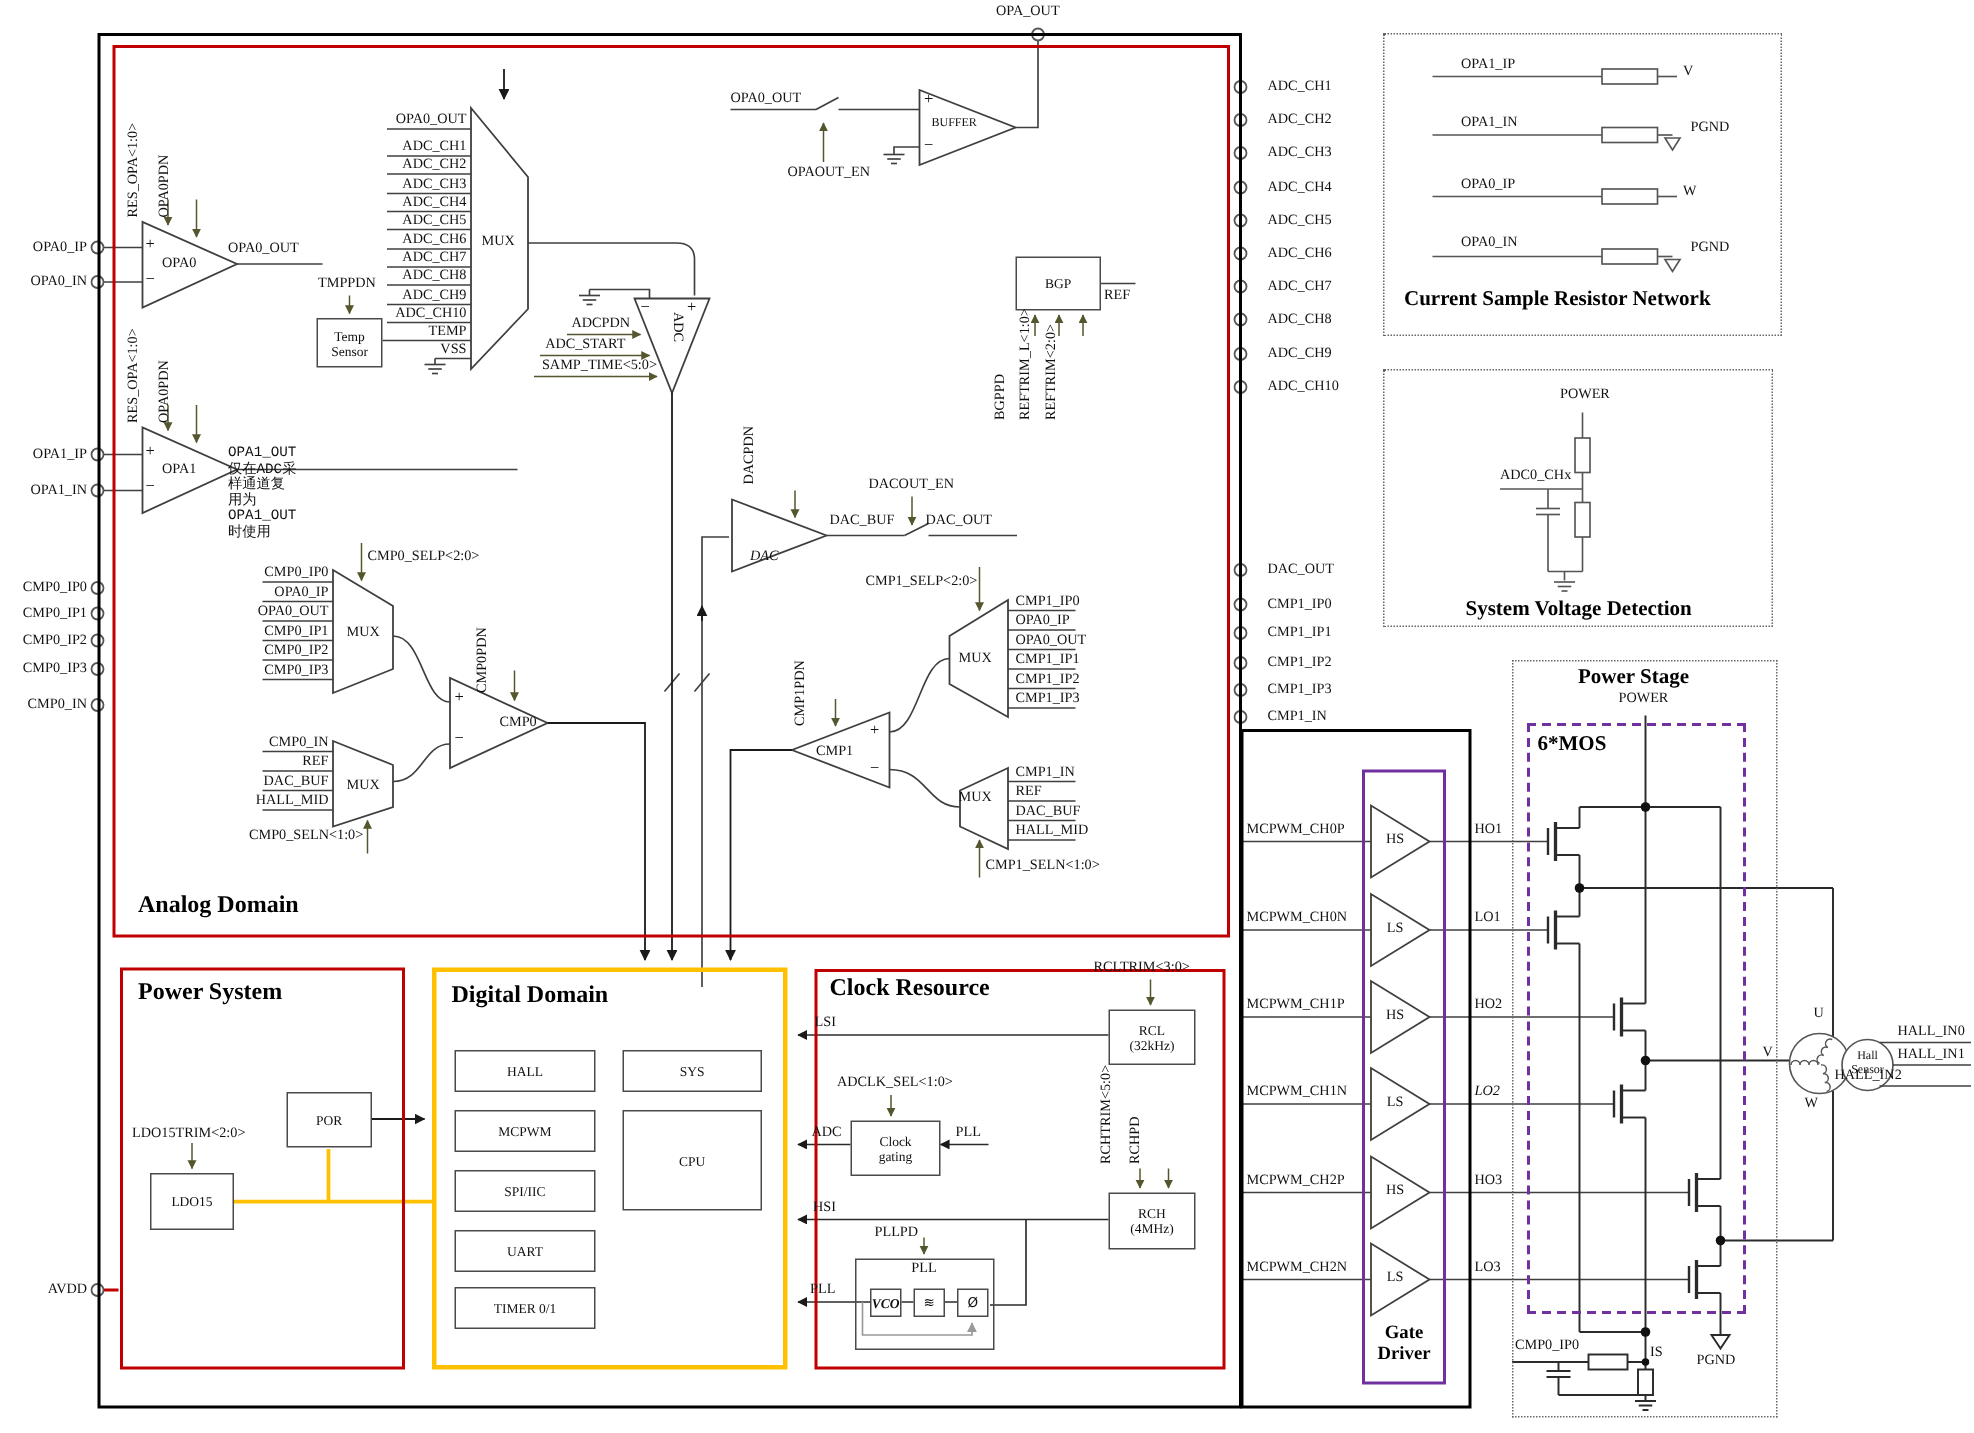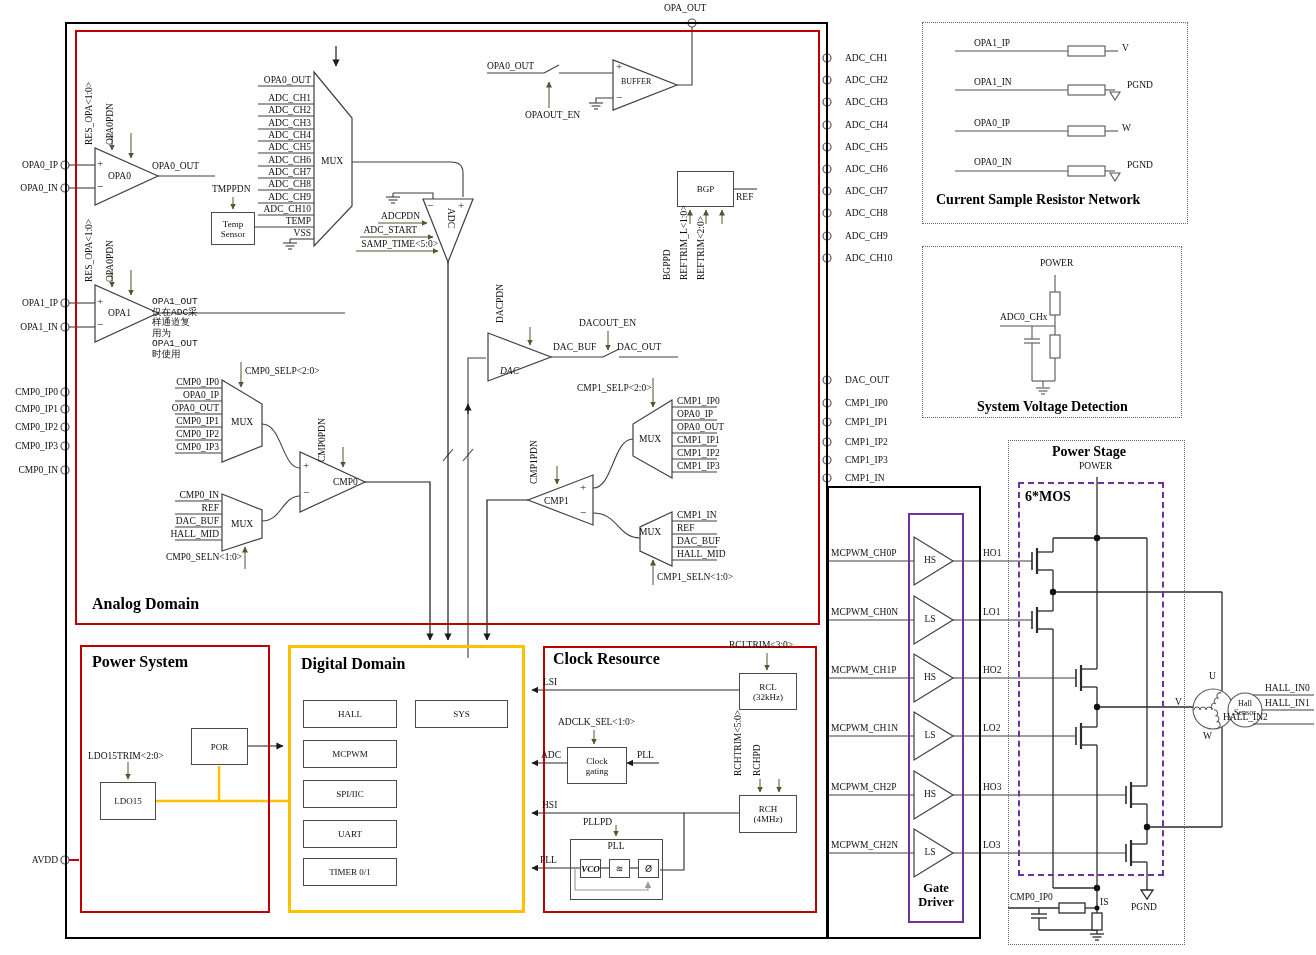--- a/index.html
+++ b/index.html
@@ -396,20 +396,23 @@
       <span>SPI/IIC</span>
     </div>
 <div class="bx gray" style="left:303px;top:820px;width:94px;height:28px">
       <span>UART</span>
     </div>
 <div class="bx gray" style="left:303px;top:858px;width:94px;height:28px">
       <span>TIMER 0/1</span>
     </div>
 <div class="bx gray" style="left:415px;top:700px;width:93px;height:28px">
       <span>SYS</span>
+    </div>
+<div class="bx gray" style="left:415px;top:740px;width:93px;height:67px">
+      <span>CPU</span>
     </div>
 <div class="bx gray" style="left:191px;top:728px;width:57px;height:37px">
       <span>POR</span>
     </div>
 <div class="bx gray" style="left:100px;top:782px;width:56px;height:38px">
       <span>LDO15</span>
     </div>
 <div class="bx gray" style="left:211px;top:212px;width:44px;height:33px">
       <span>Temp
 Sensor</span>
@@ -582,21 +585,21 @@
       <span class="lbl" style="left: 831px; top: 840px;">MCPWM_CH2N</span>
       <span class="lbl c" style="left: 919px; top: 555px; width: 22px;">HS</span>
       <span class="lbl c" style="left: 919px; top: 614px; width: 22px;">LS</span>
       <span class="lbl c" style="left: 919px; top: 672px; width: 22px;">HS</span>
       <span class="lbl c" style="left: 919px; top: 730px; width: 22px;">LS</span>
       <span class="lbl c" style="left: 919px; top: 789px; width: 22px;">HS</span>
       <span class="lbl c" style="left: 919px; top: 847px; width: 22px;">LS</span>
       <span class="lbl" style="left: 983px; top: 548px;">HO1</span>
       <span class="lbl" style="left: 983px; top: 607px;">LO1</span>
       <span class="lbl" style="left: 983px; top: 665px;">HO2</span>
-      <span class="lbl" style="left: 983px; top: 723px;">LO2</span>
+      <span class="lbl" style="left: 983px; top: 723px; font-style: italic;">LO2</span>
       <span class="lbl" style="left: 983px; top: 782px;">HO3</span>
       <span class="lbl" style="left: 983px; top: 840px;">LO3</span>
       <span class="lbl" style="left: 1079px; top: 461px;">POWER</span>
       <span class="lbl" style="left: 1209px; top: 671px;">U</span>
       <span class="lbl" style="left: 1175px; top: 697px;">V</span>
       <span class="lbl" style="left: 1203px; top: 731px;">W</span>
       <span class="lbl" style="left: 1010px; top: 892px;">CMP0_IP0</span>
       <span class="lbl" style="left: 1100px; top: 897px;">IS</span>
       <span class="lbl" style="left: 1131px; top: 902px;">PGND</span>
       <span class="lbl" style="left: 1265px; top: 683px;">HALL_IN0</span>

